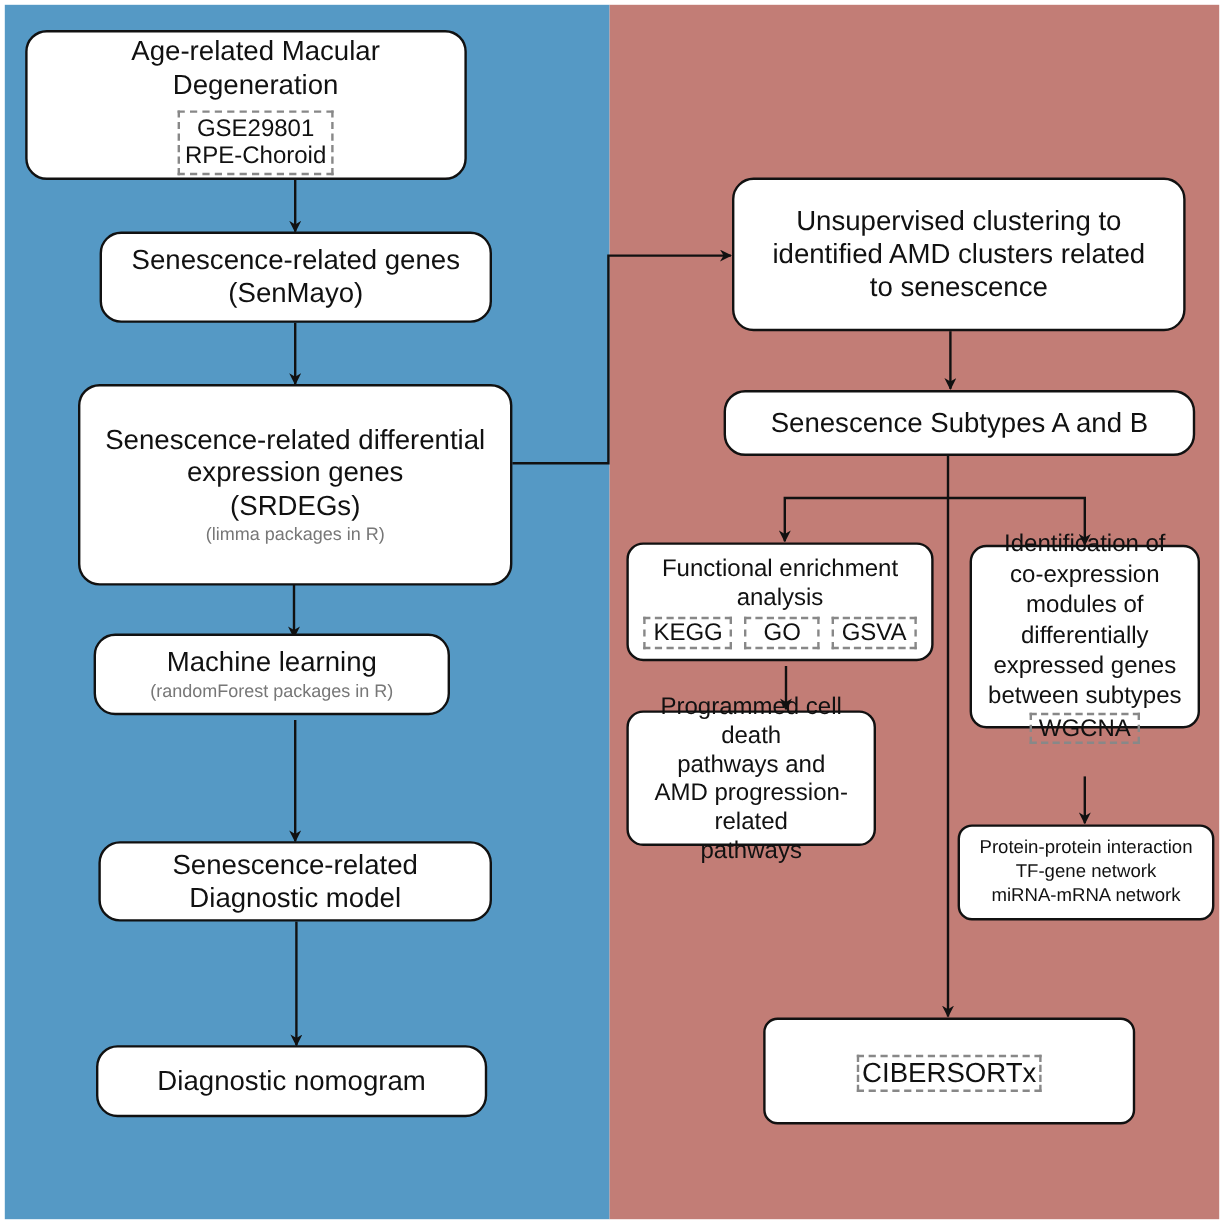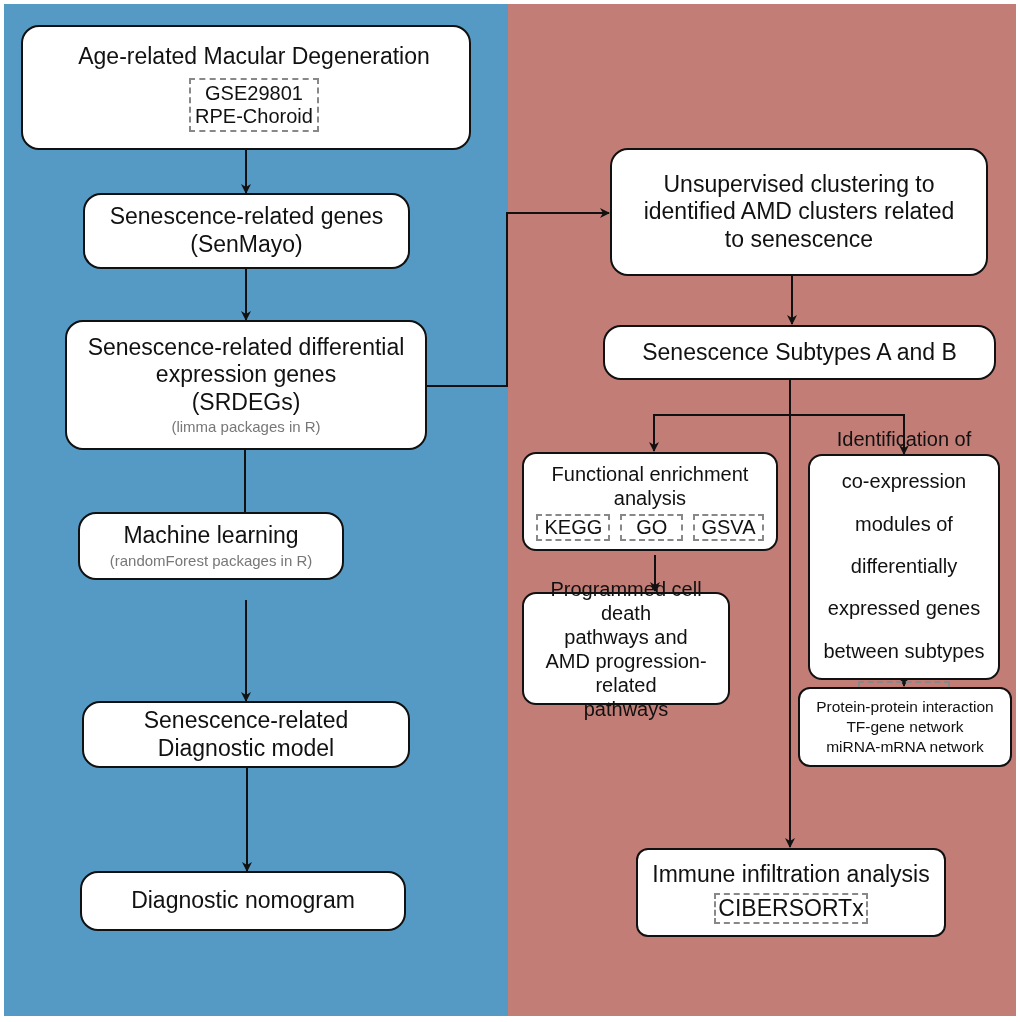--- a/index.html
+++ b/index.html
@@ -47,43 +47,43 @@
 
   <line x1="792" y1="276" x2="792" y2="324" stroke="#111" stroke-width="2" marker-end="url(#ah)"></line>
   <line x1="790" y1="380" x2="790" y2="415" stroke="#111" stroke-width="2"></line>
   <polyline points="790,415 654,415 654,451" fill="none" stroke="#111" stroke-width="2" marker-end="url(#ah)"></polyline>
   <polyline points="790,415 904,415 904,454" fill="none" stroke="#111" stroke-width="2" marker-end="url(#ah)"></polyline>
   <line x1="790" y1="415" x2="790" y2="847" stroke="#111" stroke-width="2" marker-end="url(#ah)"></line>
   <line x1="655" y1="555" x2="655" y2="591" stroke="#111" stroke-width="2" marker-end="url(#ah)"></line>
   <line x1="904" y1="647" x2="904" y2="686" stroke="#111" stroke-width="2" marker-end="url(#ah)"></line>
 </svg>
 
-<div class="box" style="left:21px; top:25px; width:450px; height:125px;padding-left:16px;">
+<div class="box" style="left:21px; top:25px; width:368px; height:125px;padding-left:16px;">
   <div class="t">Age-related Macular Degeneration</div>
   <div style="display:flex; gap:68px; margin-top:8px; align-items:center;">
     <div class="dash t-md" style="padding:2px 4px;">
       <span class="line">GSE29801</span>
       <span class="line">RPE-Choroid</span>
     </div>
   </div>
 </div>
 
 <div class="box t" style="left:83px; top:193px; width:327px; height:76px;">
   <span class="line">Senescence-related genes</span>
   <span class="line">(SenMayo)</span>
 </div>
 
-<div class="box t" style="left:65px; top:320px; width:362px; height:130px;">
+<div class="box t" style="left:65px; top:320px; width:362px; height:168px;">
   <span class="line">Senescence-related differential</span>
   <span class="line">expression genes</span>
   <span class="line">(SRDEGs)</span>
   <span class="sub">(limma packages in R)</span>
 </div>
 
-<div class="box" style="left:78px; top:512px; width:266px; height:68px;">
+<div class="box" style="left:78px; top:528px; width:297px; height:68px;">
   <span class="t">Machine learning</span>
   <span class="sub">(randomForest packages in R)</span>
 </div>
 
 <div class="box t" style="left:82px; top:701px; width:328px; height:67px;">
   <span class="line">Senescence-related</span>
   <span class="line">Diagnostic model</span>
 </div>
 
 <div class="box t" style="left:80px; top:871px; width:326px; height:60px;">
@@ -110,32 +110,31 @@
   </div>
 </div>
 
 <div class="box t-md" style="left:522px; top:592px; width:208px; height:113px; border-radius:14px;">
   <span class="line">Programmed cell death</span>
   <span class="line">pathways and</span>
   <span class="line">AMD progression-related</span>
   <span class="line">pathways</span>
 </div>
 
-<div class="box t-md" style="left:808px; top:454px; width:192px; height:226px; border-radius:14px; line-height:1.27;gap:17px;">
+<div class="box t-md" style="left:808px; top:454px; width:192px; height:153px; border-radius:14px; line-height:1.27;">
   <span class="line">Identification of</span>
   <span class="line">co-expression</span>
   <span class="line">modules of</span>
   <span class="line">differentially</span>
   <span class="line">expressed genes</span>
   <span class="line">between subtypes</span>
   <span class="dash" style="line-height:1.1;">WGCNA</span>
 </div>
 
 <div class="box" style="left:798px; top:687px; width:214px; height:80px; border-radius:12px; font-size:15.5px; line-height:1.3;text-align:center;">
   <span class="line">Protein-protein interaction</span>
   <span class="line">TF-gene network</span>
   <span class="line">miRNA-mRNA network</span>
 </div>
 
 <div class="box t" style="left:636px; top:848px; width:310px; height:89px; border-radius:12px;">
-  <span>Immune infiltration analysis</span>
   <span class="dash" style="margin-top:4px; padding:0 2px;">CIBERSORTx</span>
 </div>
 
 </body></html>

